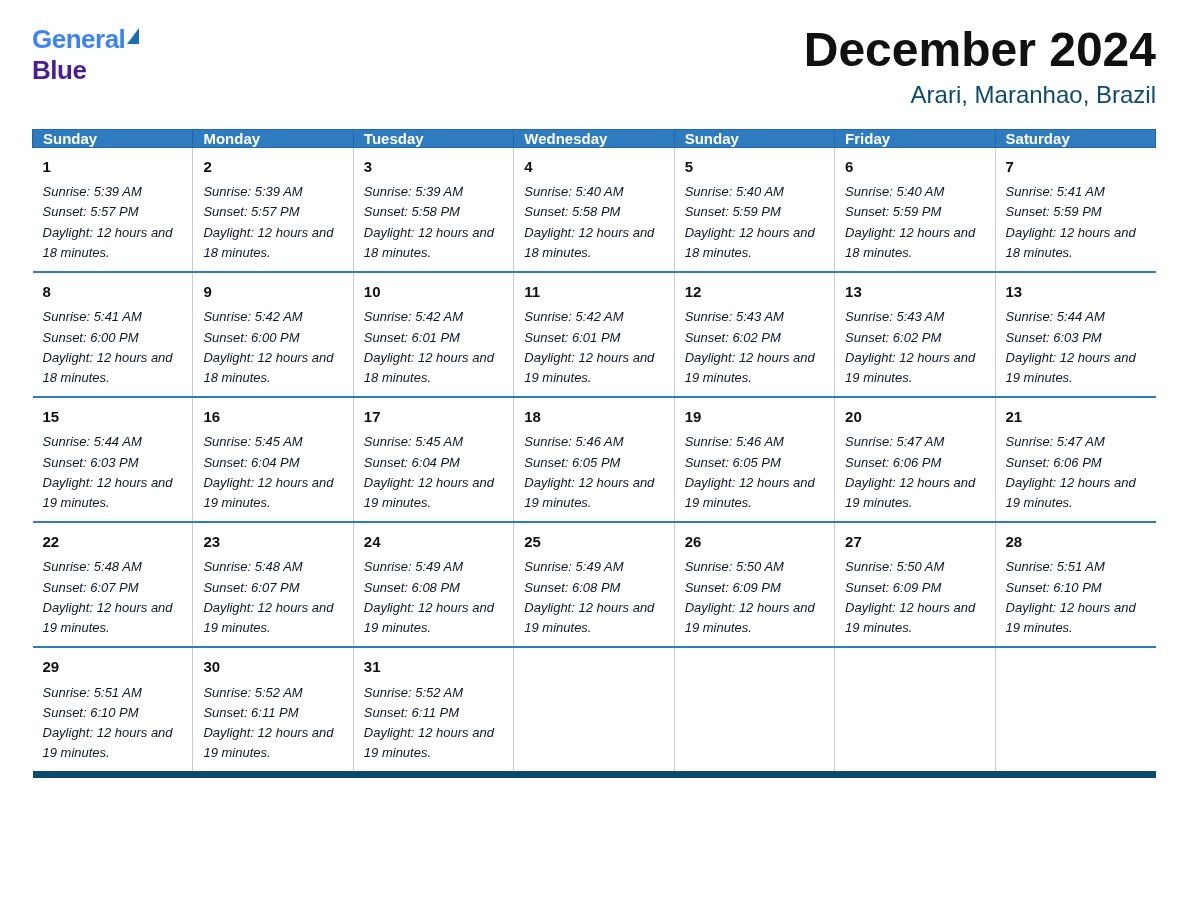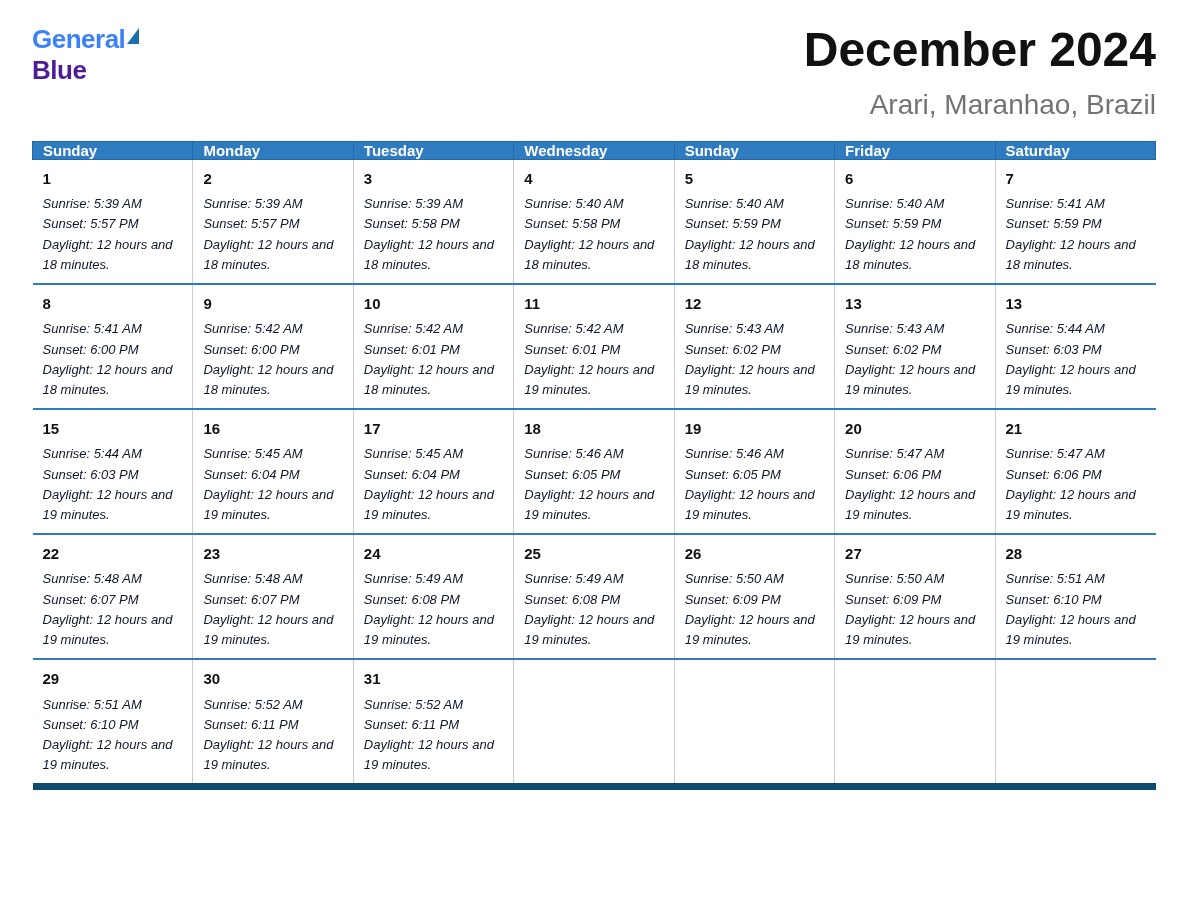--- a/index.html
+++ b/index.html
@@ -51,23 +51,23 @@
     .title-block {
       text-align: right;
     }
     .month-title {
       font-size: 48px;
       font-weight: bold;
       color: #111;
       line-height: 1.1;
     }
     .location-title {
-      font-size: 28px;
-      color: #737373;
-      margin-top: 12px;
+      font-size: 24px;
+      color: #0c4a6e;
+      margin-top: 4px;
     }
     table {
       width: 100%;
       border-collapse: collapse;
       table-layout: fixed;
     }
     thead th {
       background-color: #2e7cbf;
       color: #fff;
       font-size: 15px;

